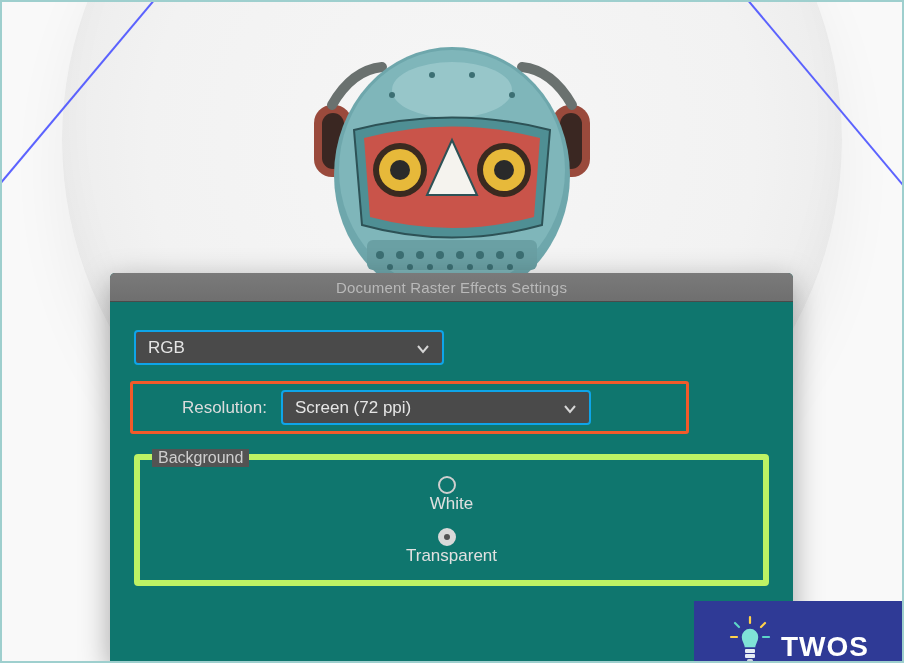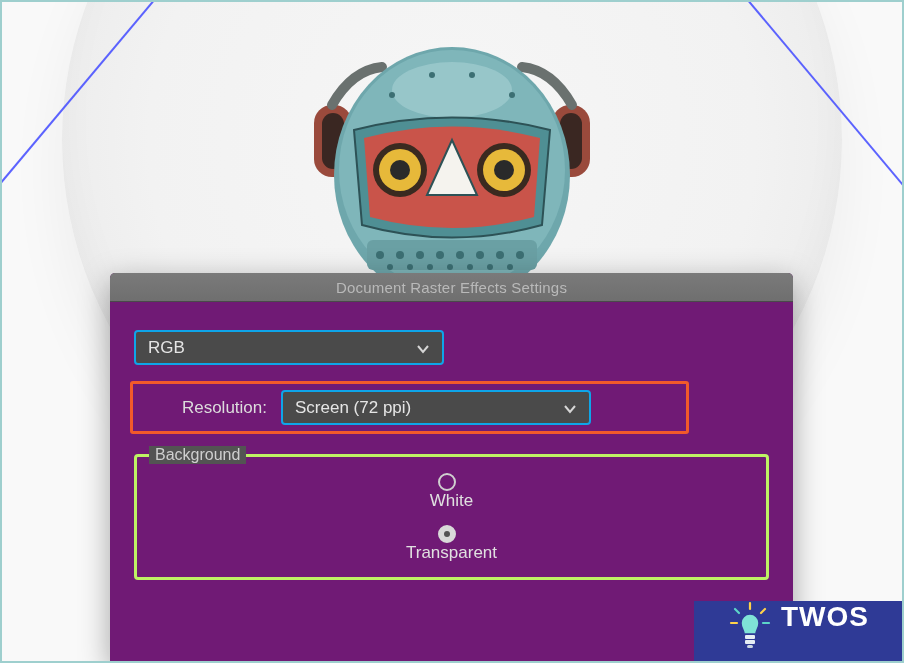--- a/index.html
+++ b/index.html
@@ -67,21 +67,21 @@
   }
   .robot svg { width: 100%; height: 100%; }
 
   
   .dialog {
     position: absolute;
     left: 110px;
     top: 273px;
     width: 683px;
     height: 390px;
-    background: #701a75;
+    background: #0f766e;
     border-radius: 5px 5px 0 0;
     box-shadow: 0 8px 30px rgba(0,0,0,0.35);
     overflow: hidden;
   }
   .dialog-titlebar {
     height: 29px;
     background: linear-gradient(#7a7a7a, #6f6f6f);
     border-bottom: 1px solid #4a4a4a;
     display: flex;
     align-items: center;
@@ -133,21 +133,21 @@
     border: 3px solid #f25a2a;
     border-radius: 3px;
     padding: 6px 4px;
     margin-left: -4px;
     margin-right: 80px;
     margin-bottom: 20px;
   }
   .highlight-row .form-row { margin-bottom: 0; }
 
   .fieldset {
-    border: 3px solid #bef264;
+    border: 6px solid #bef264;
     border-radius: 4px;
     padding: 16px 18px 14px 18px;
     margin-top: 8px;
     position: relative;
   }
   .fieldset-legend {
     position: absolute;
     top: -11px;
     left: 12px;
     background: #535353;
@@ -195,21 +195,21 @@
 
   
   .watermark {
     position: absolute;
     right: 0;
     bottom: 0;
     width: 210px;
     height: 62px;
     background: #2f3a96;
     display: flex;
-    align-items: flex-start;
+    align-items: flex-end;
     justify-content: center;
     gap: 10px;
   }
   .watermark-text {
     color: #fff;
     font-weight: 700;
     font-size: 28px;
     letter-spacing: 1px;
     font-family: Arial, sans-serif;
   }

